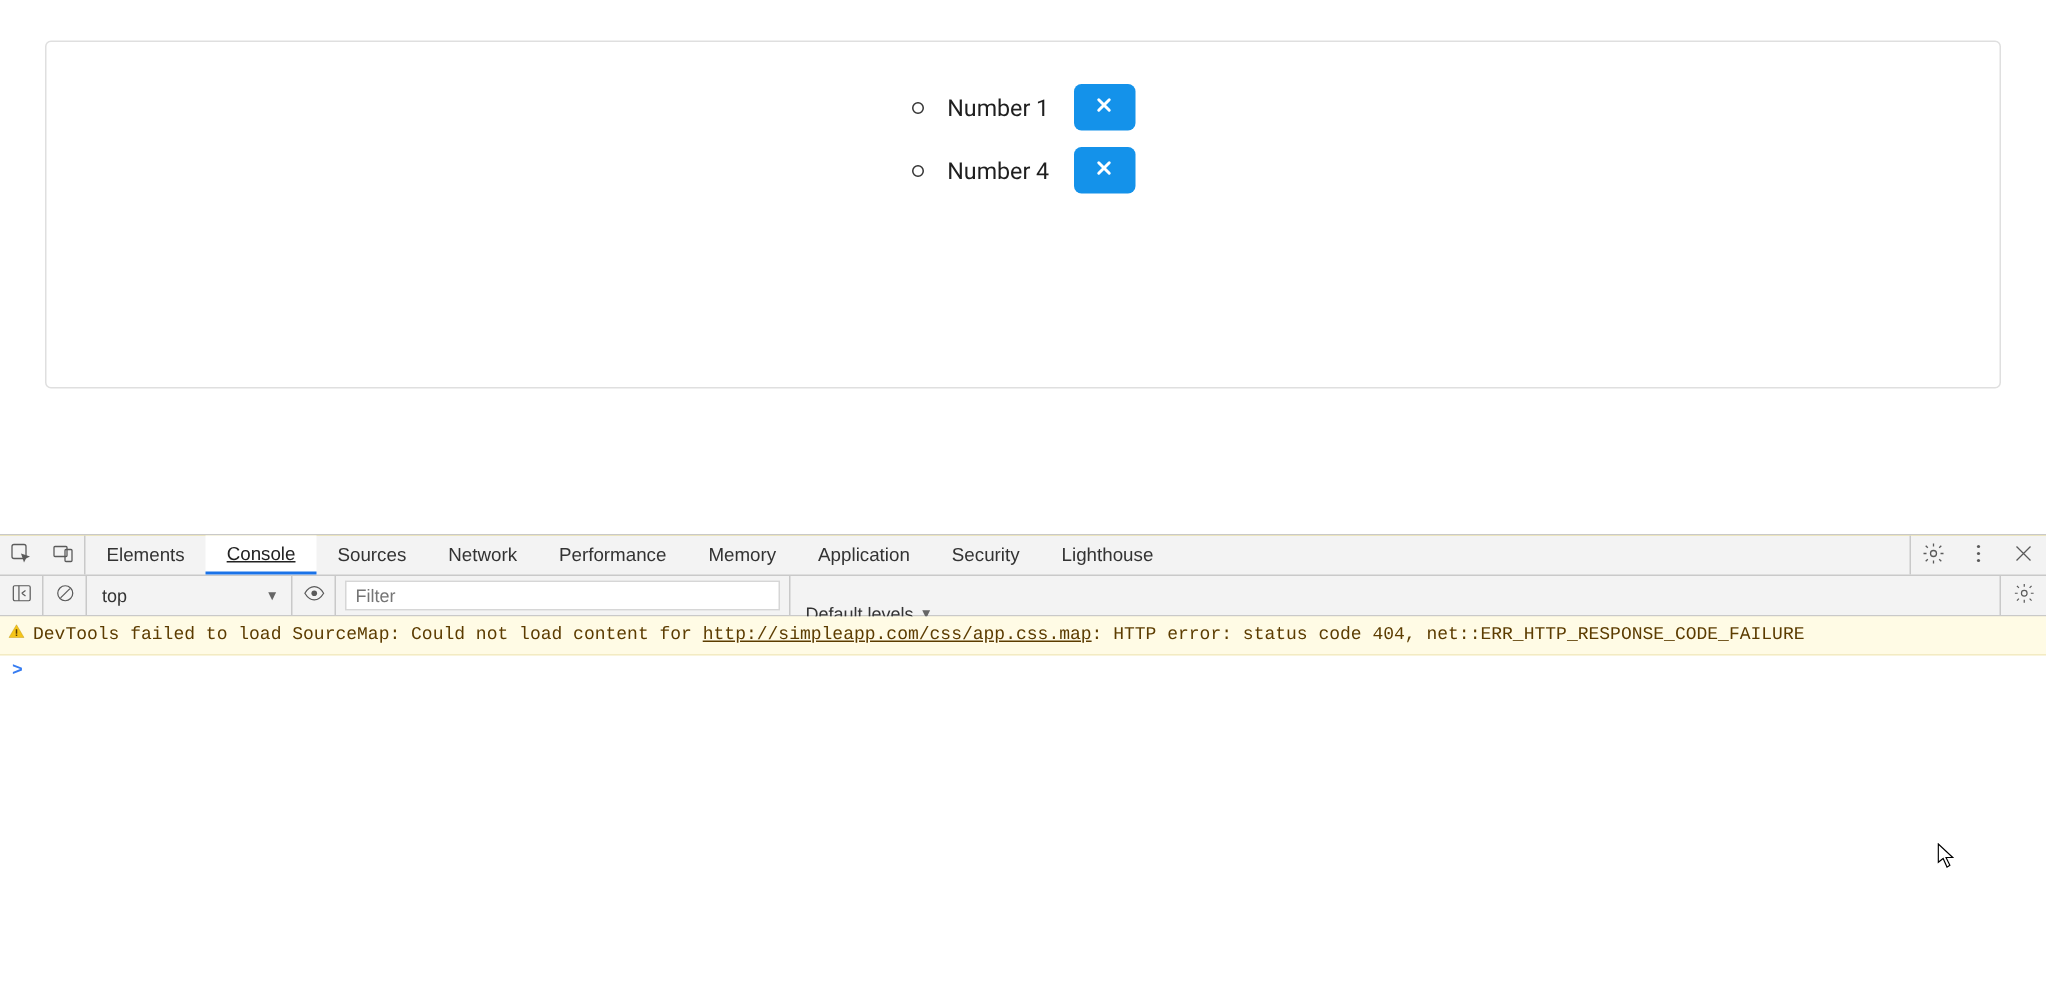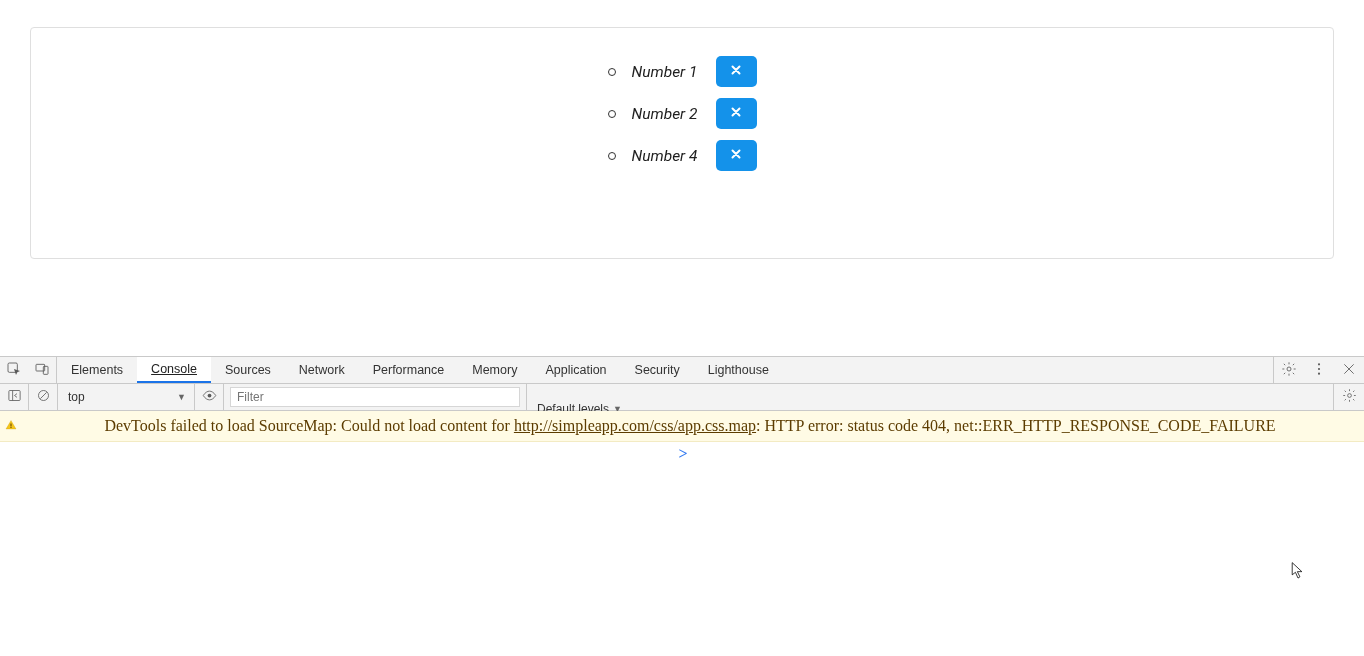--- a/index.html
+++ b/index.html
@@ -22,21 +22,20 @@
   margin: 27px 30px 0 30px;
   border: 1px solid #dfdfdf;
   border-radius: 4px;
   padding: 28px 20px 48px 20px;
   min-height: 232px;
   display: flex;
   justify-content: center;
 }
 ul.items {
   list-style: none;
-  font-style: italic;
 }
 ul.items li {
   display: flex;
   align-items: center;
   gap: 14px;
   margin-bottom: 11px;
   position: relative;
 }
 ul.items li::before {
   content: "";
@@ -146,25 +145,24 @@
 .levels {
   display: flex; align-items: center; padding: 0 10px; cursor: pointer; height: 100%; color: #333; margin-top: 24px;
 }
 .levels .caret { font-size: 9px; margin-left: 4px; color: #666; }
 .toolbar-right { margin-left: auto; display: flex; align-items:center; height:100%; border-left:1px solid #c9c9c9;}
 .toolbar-right .icon-btn { width: 30px; }
 
 
 .dt-console {
   flex: 1;
-  font-family: Liberation Serif, serif;
-  font-size: 16px;
+  font-family: Liberation Mono, monospace;
+  font-size: 12px;
   overflow: auto;
   background: #fff;
-  text-align: center;
 }
 .warn-line {
   background: #fffbe5;
   border-bottom: 1px solid #f3ebc3;
   padding: 4px 6px 4px 22px;
   color: #5c3c00;
   position: relative;
   line-height: 1.4;
   white-space: pre;
 }
@@ -191,30 +189,20 @@
 .fake-cursor svg { width: 100%; height: 100%; }
 </style>
 </head>
 <body>
 
 <div class="page-area">
   <div class="card">
     <ul class="items">
       <li>
         <span class="label">Number 1</span>
-        <button class="btn-x">
-          <span>
-            <svg viewBox="0 0 24 24">
-                <path d="M6 6 L18 18 M18 6 L6 18" stroke="#fff" stroke-width="3.4" stroke-linecap="round"></path>
-              </svg>
-          </span>
-        </button>
-      </li>
-      <li>
-        <span class="label">Number 2</span>
         <button class="btn-x">
           <span>
             <svg viewBox="0 0 24 24">
                 <path d="M6 6 L18 18 M18 6 L6 18" stroke="#fff" stroke-width="3.4" stroke-linecap="round"></path>
               </svg>
           </span>
         </button>
       </li>
       <li>
         <span class="label">Number 4</span>

